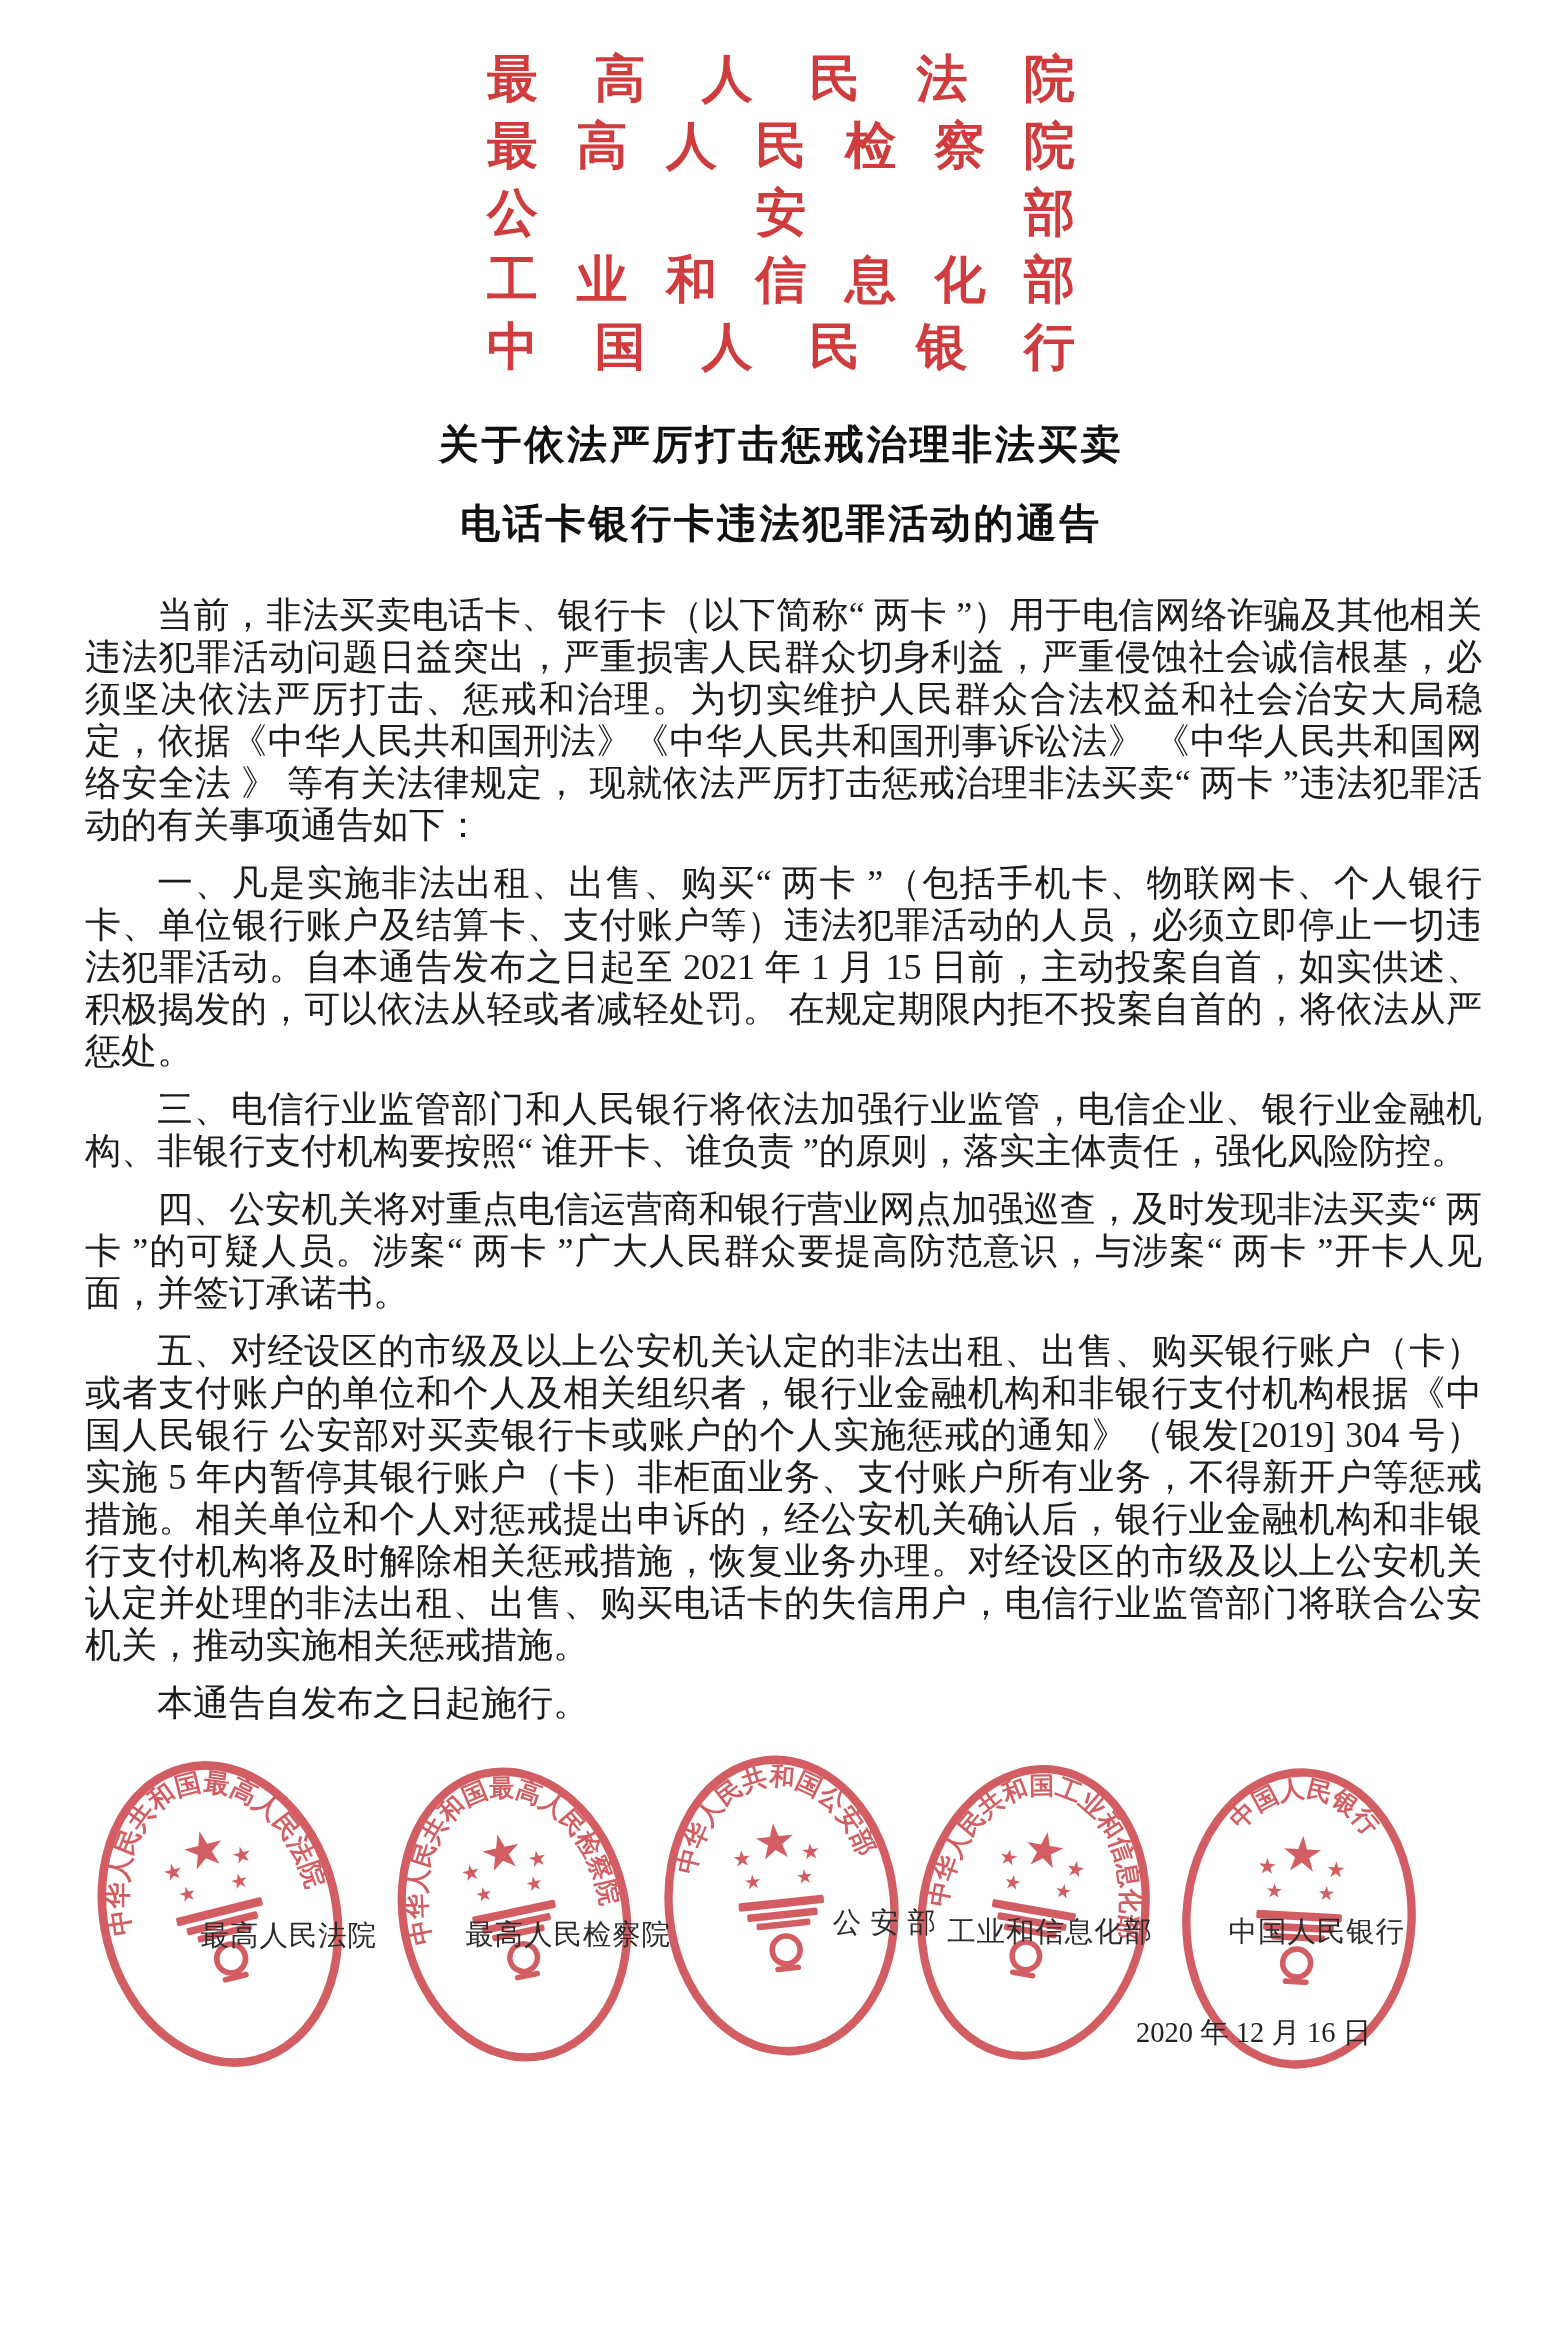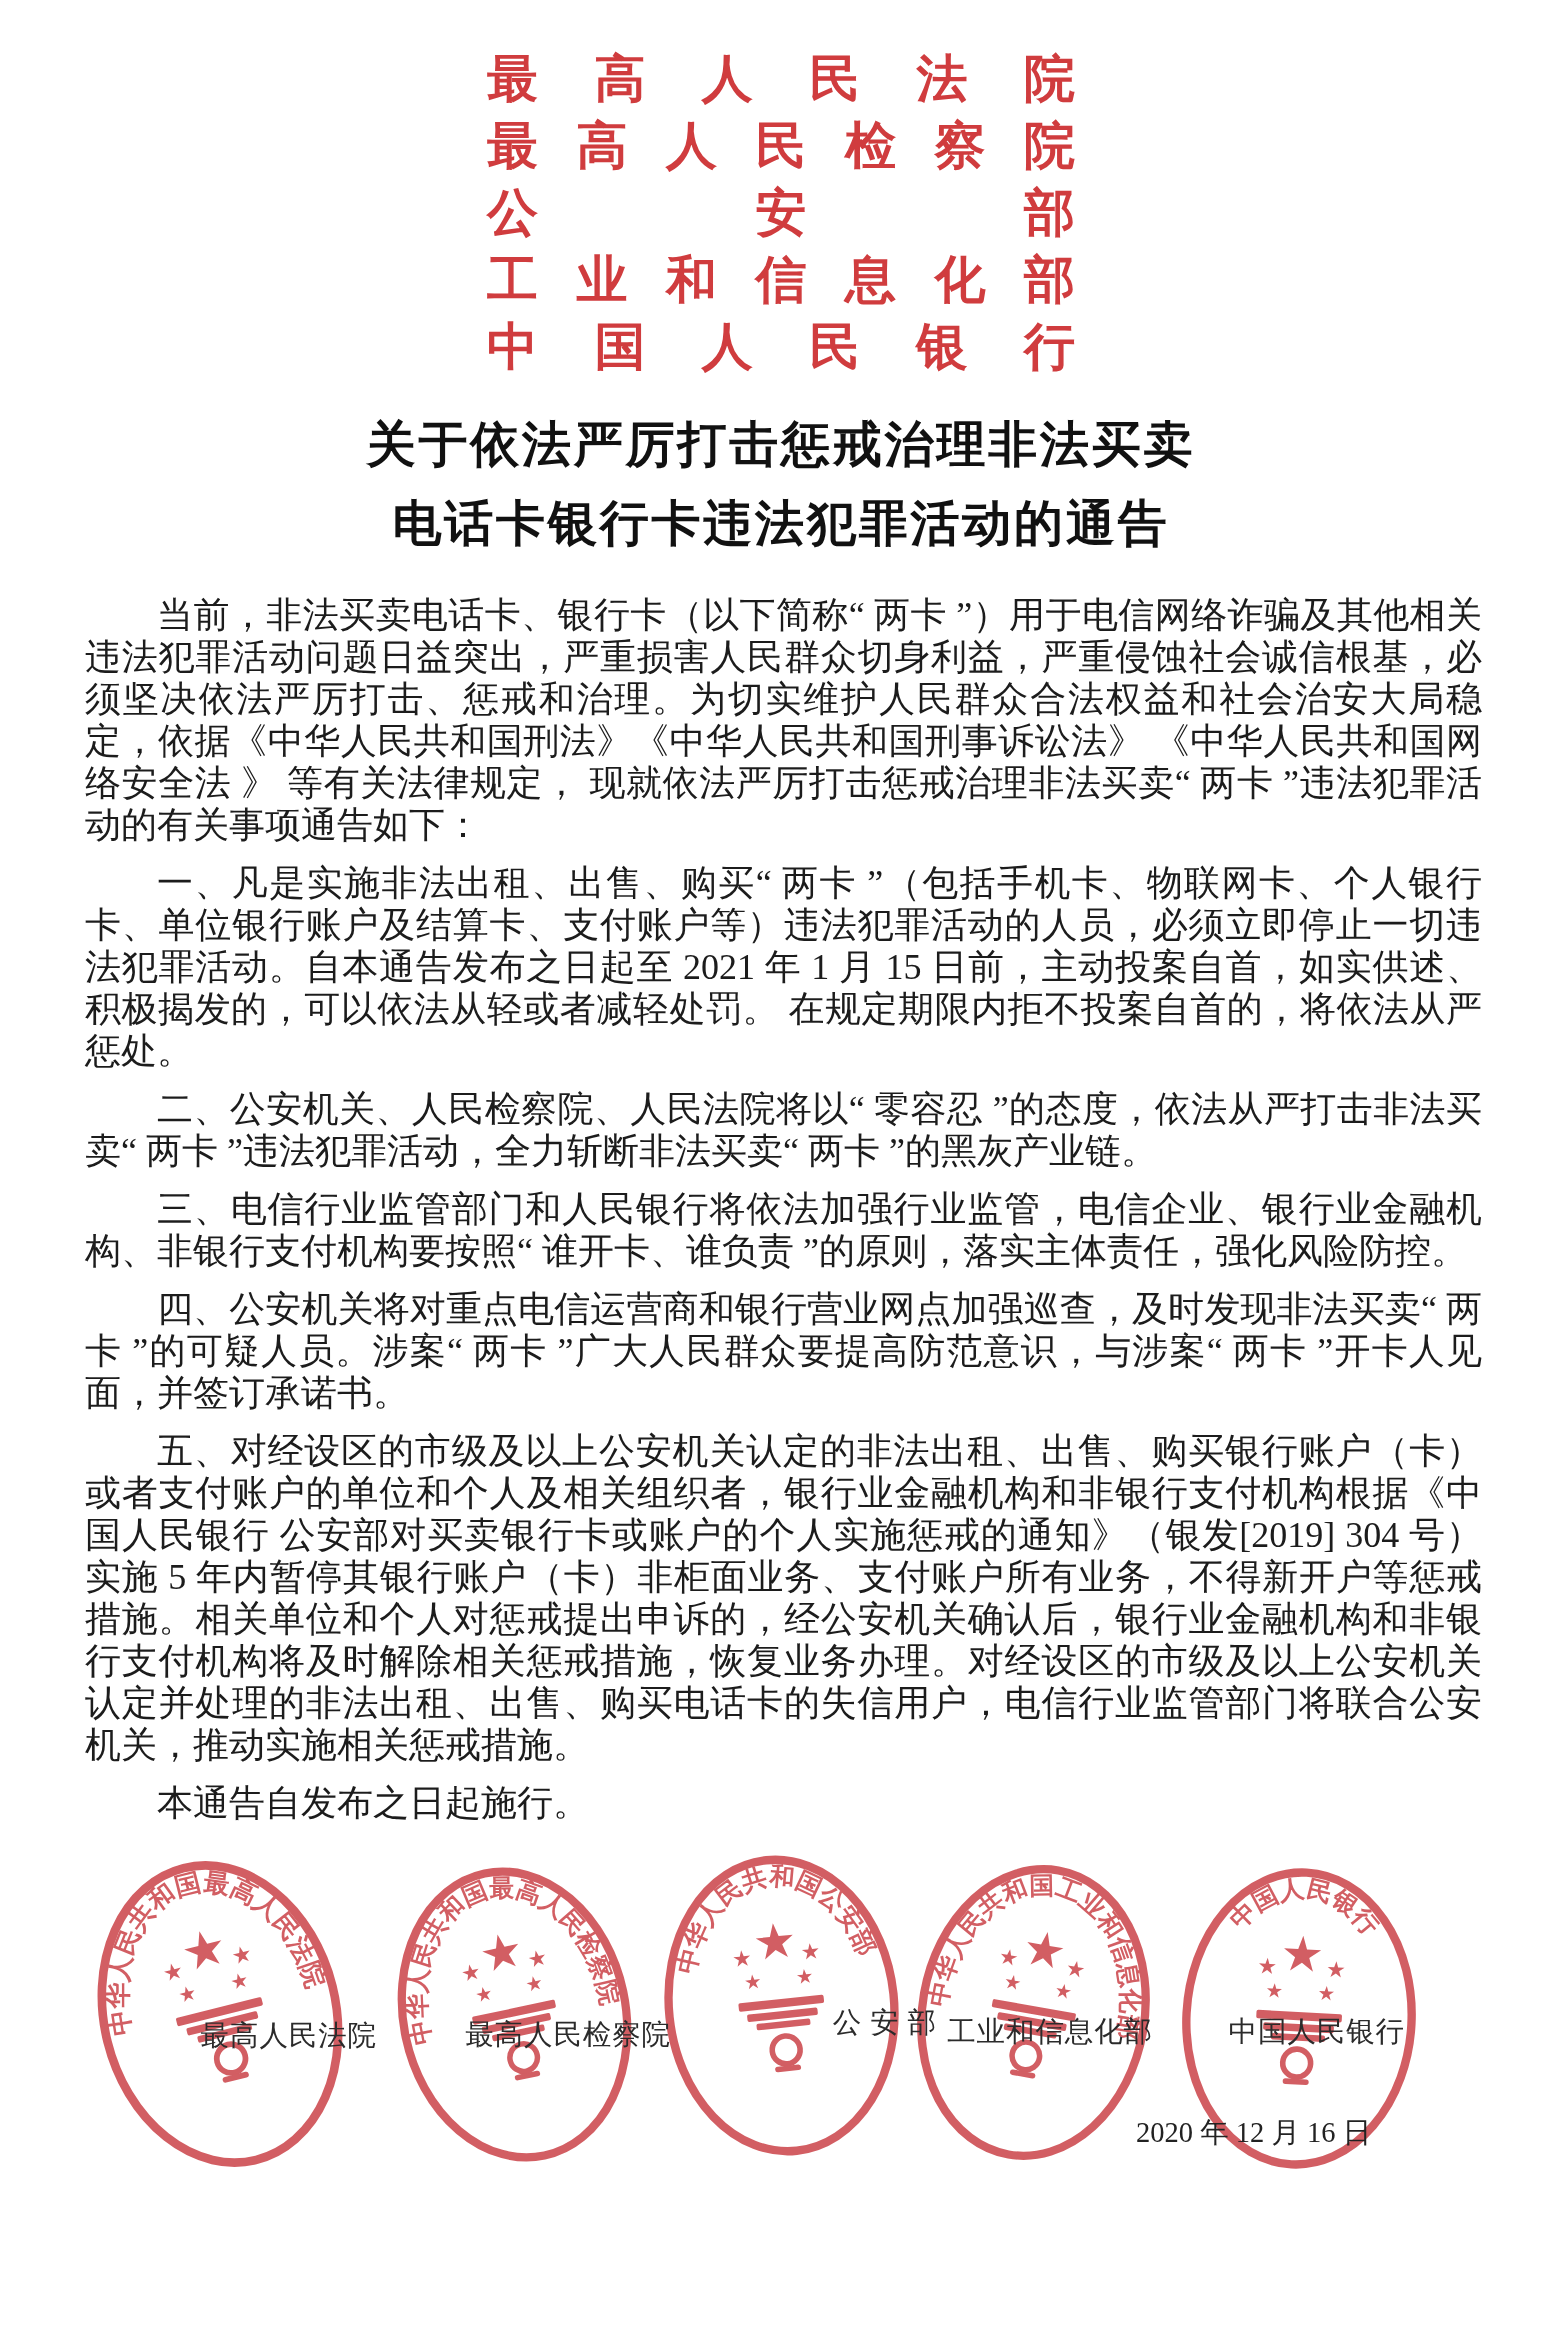--- a/index.html
+++ b/index.html
@@ -29,21 +29,21 @@
     align-items:center;
     font-size:51px;
     font-weight:bold;
     color:var(--red);
     font-family:"Liberation Serif", serif;
   }
   
   .doc-title{
     margin-top:24px;
     text-align:center;
-    font-size:49px;
+    font-size:40px;
     line-height:79px;
     font-weight:bold;
     letter-spacing:2.8px;
     color:#111;
     font-family:"Liberation Serif", serif;
   }
   
   .doc-body{
     width:1429px;
     margin:31px auto 0 69px;
@@ -141,21 +141,20 @@
   </div>
 
   <div class="doc-title">
     <div>关于依法严厉打击惩戒治理非法买卖</div>
     <div>电话卡银行卡违法犯罪活动的通告</div>
   </div>
 
   <div class="doc-body">
     <p>当前，非法买卖电话卡、银行卡（以下简称“ 两卡 ”）用于电信网络诈骗及其他相关违法犯罪活动问题日益突出，严重损害人民群众切身利益，严重侵蚀社会诚信根基，必须坚决依法严厉打击、惩戒和治理。为切实维护人民群众合法权益和社会治安大局稳定，依据《中华人民共和国刑法》《中华人民共和国刑事诉讼法》 《中华人民共和国网络安全法 》 等有关法律规定， 现就依法严厉打击惩戒治理非法买卖“ 两卡 ”违法犯罪活动的有关事项通告如下：</p>
     <p>一、凡是实施非法出租、出售、购买“ 两卡 ”（包括手机卡、物联网卡、个人银行卡、单位银行账户及结算卡、支付账户等）违法犯罪活动的人员，必须立即停止一切违法犯罪活动。自本通告发布之日起至 2021 年 1 月 15 日前，主动投案自首，如实供述、积极揭发的，可以依法从轻或者减轻处罚。 在规定期限内拒不投案自首的，将依法从严惩处。</p>
-    <p>二、公安机关、人民检察院、人民法院将以“ 零容忍 ”的态度，依法从严打击非法买卖“ 两卡 ”违法犯罪活动，全力斩断非法买卖“ 两卡 ”的黑灰产业链。</p>
     <p>三、电信行业监管部门和人民银行将依法加强行业监管，电信企业、银行业金融机构、非银行支付机构要按照“ 谁开卡、谁负责 ”的原则，落实主体责任，强化风险防控。</p>
     <p>四、公安机关将对重点电信运营商和银行营业网点加强巡查，及时发现非法买卖“ 两卡 ”的可疑人员。涉案“ 两卡 ”广大人民群众要提高防范意识，与涉案“ 两卡 ”开卡人见面，并签订承诺书。</p>
     <p>五、对经设区的市级及以上公安机关认定的非法出租、出售、购买银行账户（卡）或者支付账户的单位和个人及相关组织者，银行业金融机构和非银行支付机构根据《中国人民银行 公安部对买卖银行卡或账户的个人实施惩戒的通知》（银发[2019] 304 号）实施 5 年内暂停其银行账户（卡）非柜面业务、支付账户所有业务，不得新开户等惩戒措施。相关单位和个人对惩戒提出申诉的，经公安机关确认后，银行业金融机构和非银行支付机构将及时解除相关惩戒措施，恢复业务办理。对经设区的市级及以上公安机关认定并处理的非法出租、出售、购买电话卡的失信用户，电信行业监管部门将联合公安机关，推动实施相关惩戒措施。</p>
     <p>本通告自发布之日起施行。</p>
   </div>
 
   <div class="seals">
 
     <svg class="seal" style="left:84px;top:5.5px;width:272px;height:316px" viewBox="0 0 260 330">
       <defs>

